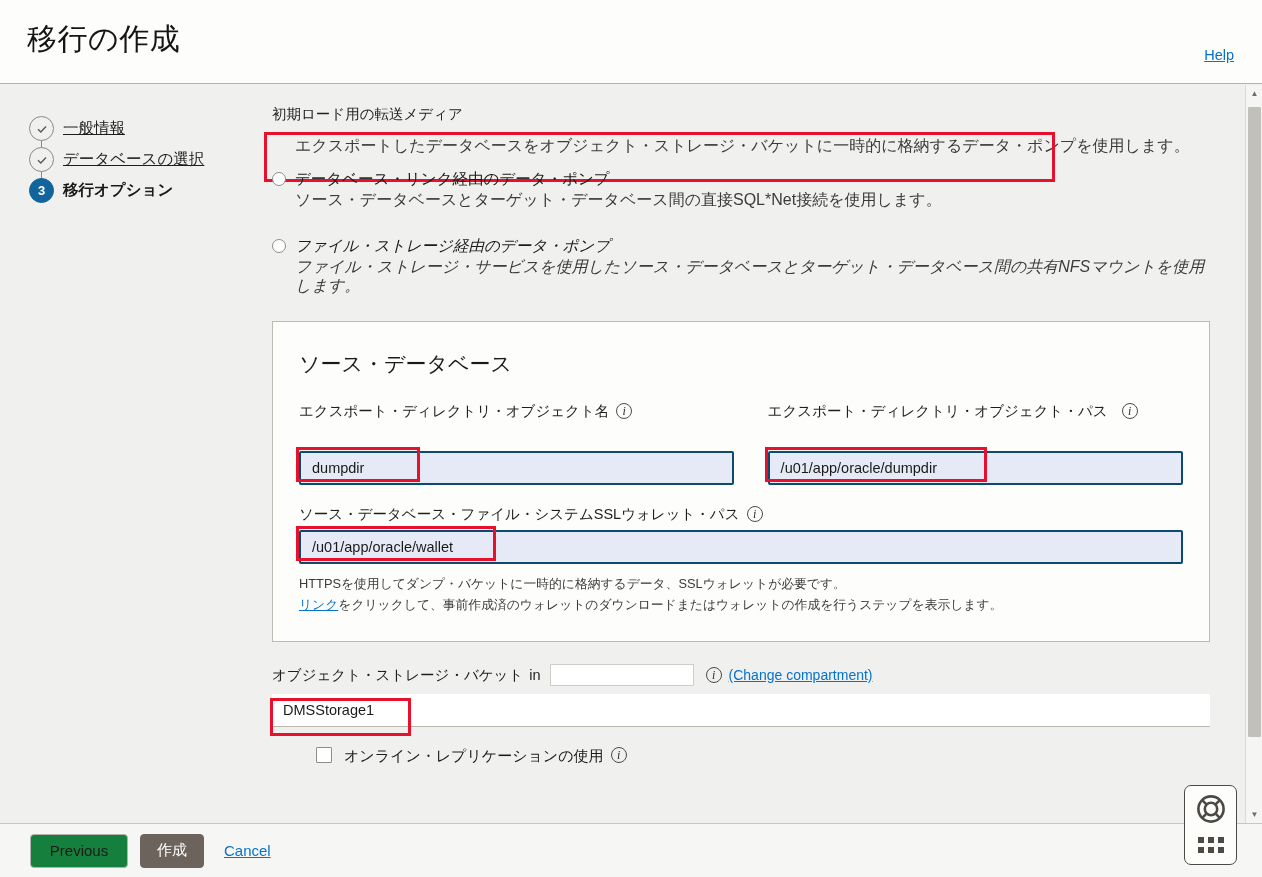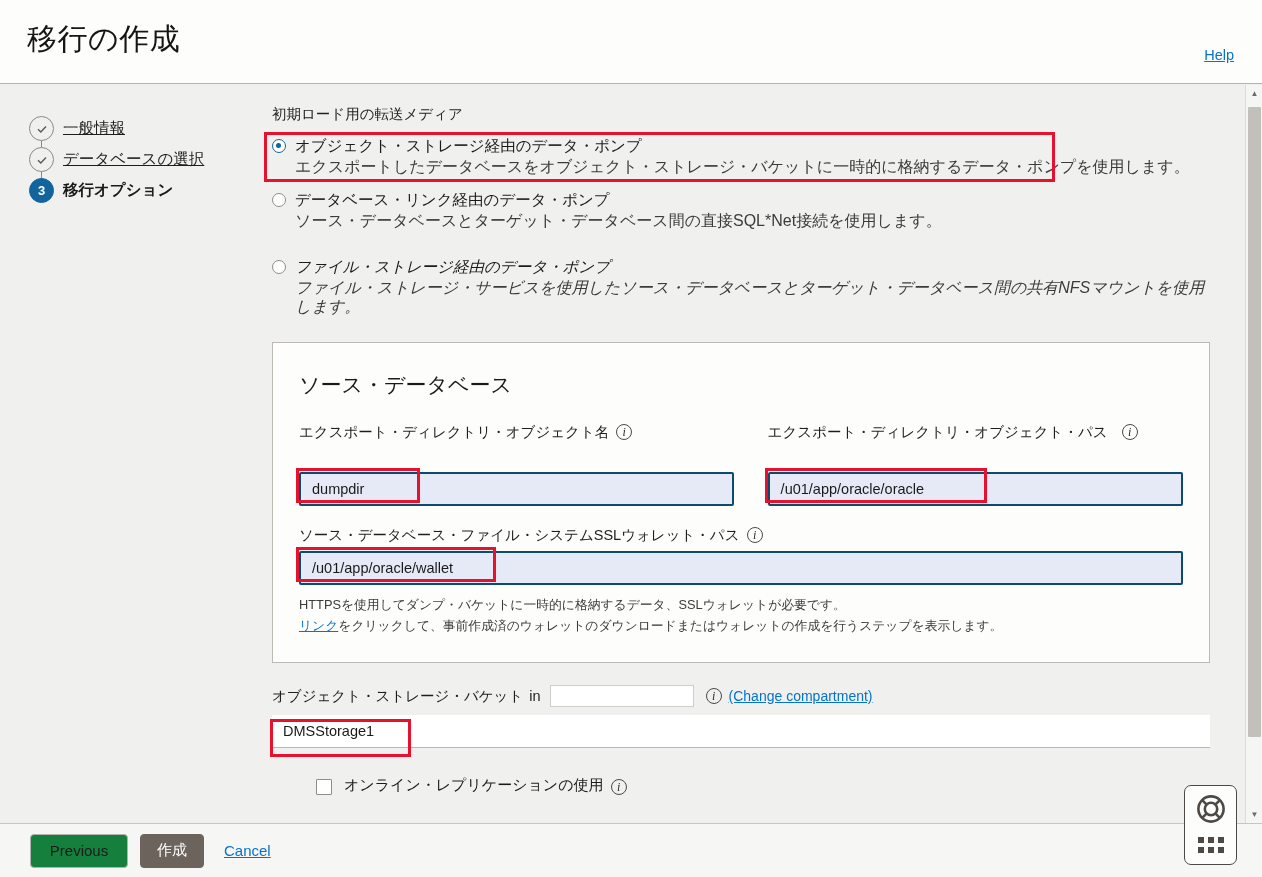--- a/index.html
+++ b/index.html
@@ -235,22 +235,22 @@
     border-bottom: 1px solid #b9b6b0;
     font-size: 14.5px;
     color: #1a1a1a;
     display: flex; align-items: center;
     padding-left: 11px;
     cursor: pointer;
   }
 
   
   .checkbox-row {
-    margin-top: 28px;
-    display: flex; align-items: flex-end;
+    margin-top: 20px;
+    display: flex; align-items: flex-start;
     font-size: 15px; color: #1a1a1a; padding-left: 44px;
   }
   .chk {
     width: 16px; height: 16px; flex: 0 0 16px;
     border: 1.4px solid #8d8d8d;
     background: #ffffff;
     border-radius: 1px;
     margin-right: 12px;
     cursor: pointer;
   }
@@ -382,24 +382,20 @@
     </div>
 
     <div class="form-col">
 
       <div class="section-label">初期ロード用の転送メディア</div>
 
       <div class="radio-list">
 
         <div class="radio-row" style="position:relative; padding-top:3px;">
           <div class="hl-box" style="left:-8px; top:0px; width:791px; height:50px;"></div>
-          <div class="radio-main">
-            <span class="radio-ctl checked"></span>
-            <span class="radio-title">オブジェクト・ストレージ経由のデータ・ポンプ</span>
-          </div>
           <div class="radio-desc">エクスポートしたデータベースをオブジェクト・ストレージ・バケットに一時的に格納するデータ・ポンプを使用します。</div>
         </div>
 
         <div class="radio-row" style="margin-top:9px;">
           <div class="radio-main">
             <span class="radio-ctl"></span>
             <span class="radio-title">データベース・リンク経由のデータ・ポンプ</span>
           </div>
           <div class="radio-desc">ソース・データベースとターゲット・データベース間の直接SQL*Net接続を使用します。</div>
         </div>
@@ -428,21 +424,21 @@
               <div class="hl-box" style="left:-3px; top:-4px; width:124px; height:35px;"></div>
             </div>
           </div>
 
           <div class="col-b">
             <div class="field-label lbl-two-line">
               <span class="lbl-text" style="max-width:370px; display:inline-block;">エクスポート・ディレクトリ・オブジェクト・パス</span>
               <span class="info-icon" style="margin-left:14px;">i</span>
             </div>
             <div style="position:relative;">
-              <div class="txt-input">/u01/app/oracle/oracle</div>
+              <div class="txt-input">/u01/app/oracle/dumpdir</div>
               <div class="hl-box" style="left:-3px; top:-4px; width:222px; height:35px;"></div>
             </div>
           </div>
         </div>
 
         <div style="margin-top:18px;">
           <div class="field-label">
             <span class="lbl-text">ソース・データベース・ファイル・システムSSLウォレット・パス</span>
             <span class="info-icon">i</span>
           </div>

